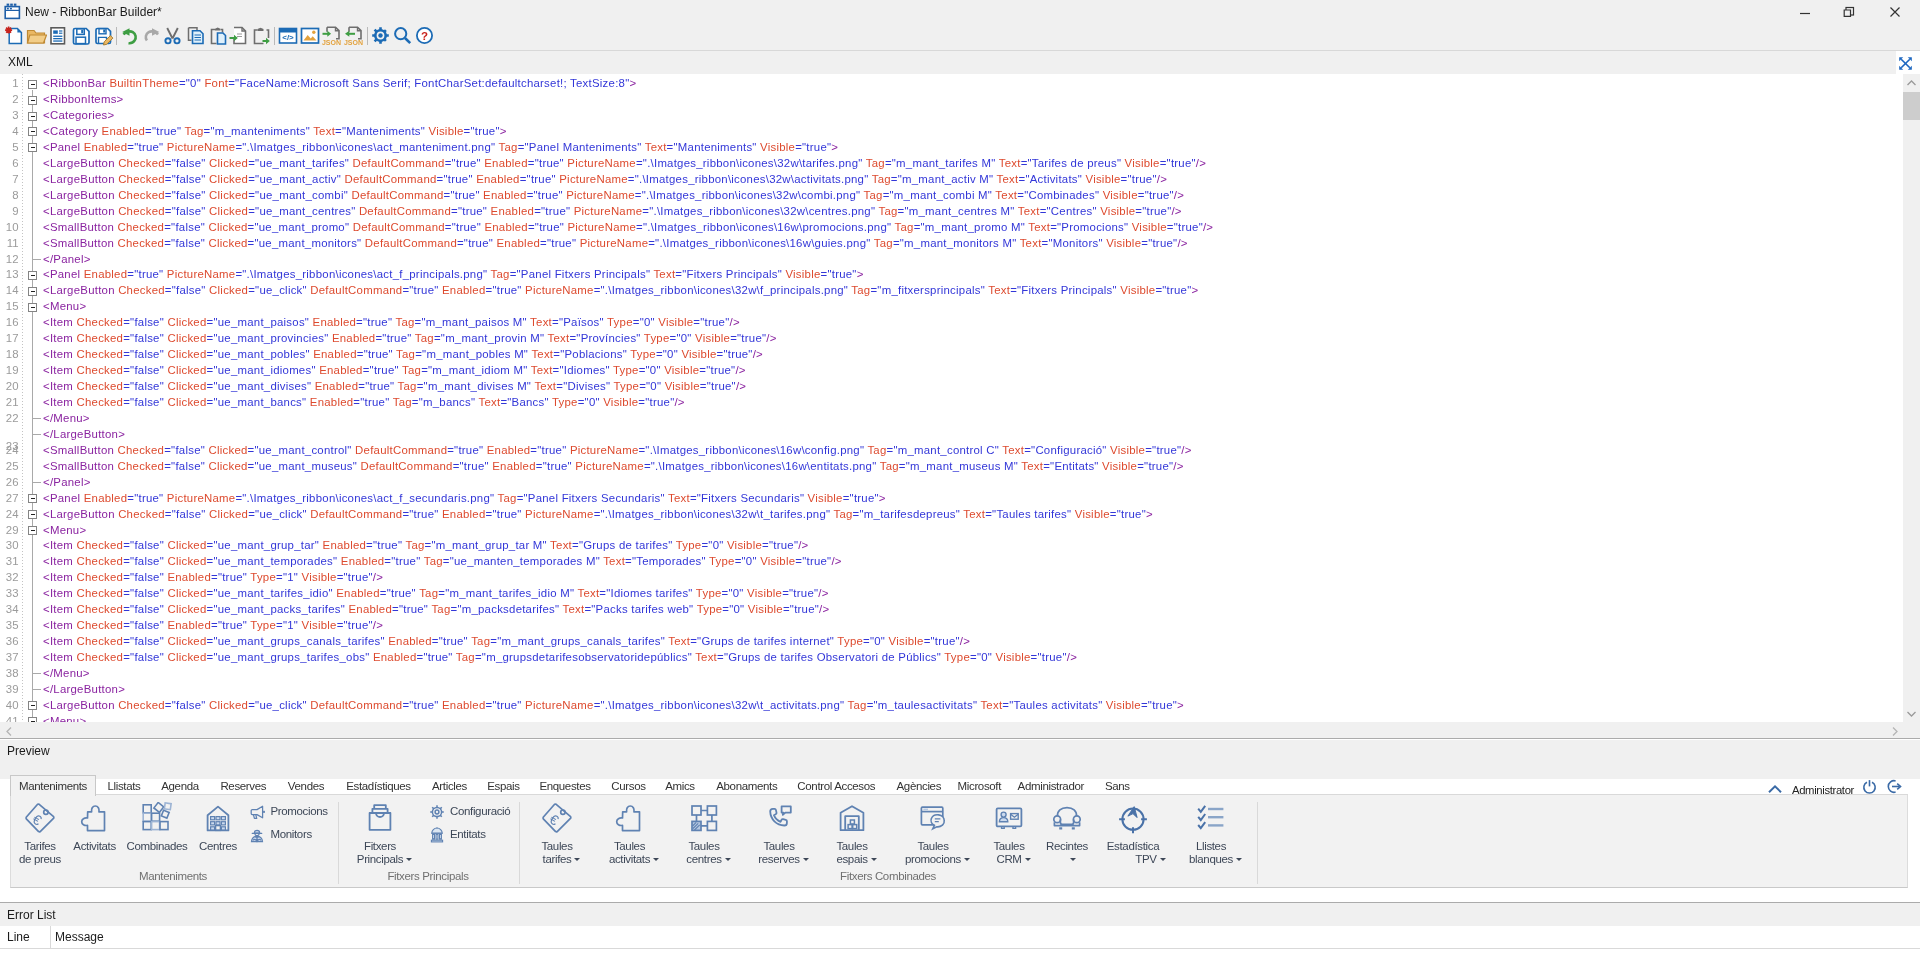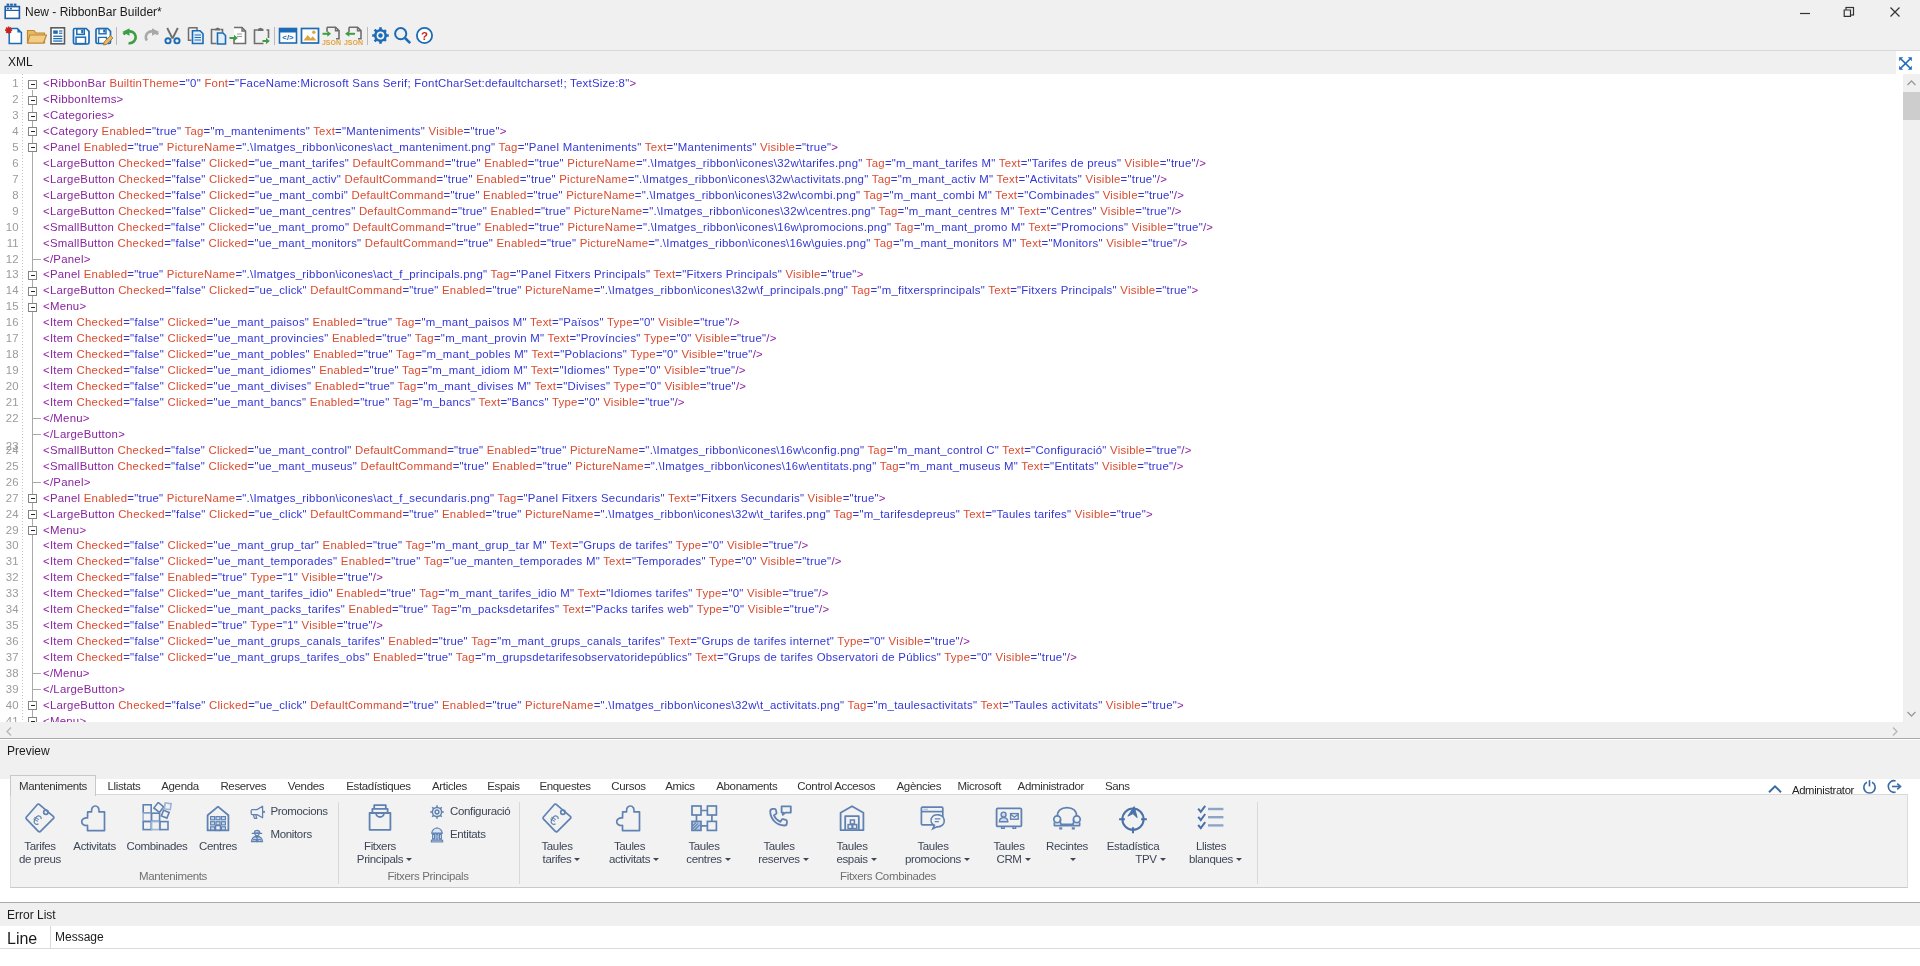--- a/index.html
+++ b/index.html
@@ -33,21 +33,21 @@
 .bicon { position:absolute; top:802px; width:32px; height:32px; }
 .blbl { position:absolute; width:200px; text-align:center; font-size:11.5px; letter-spacing:-0.35px; line-height:13px; color:#3d4757; }
 .bt { position:relative; }
 .arr { position:absolute; margin-left:3px; margin-top:4.5px; width:0; height:0;
   border-left:3px solid transparent; border-right:3px solid transparent; border-top:3.5px solid #3d4757; }
 .slbl { position:absolute; font-size:11.5px; letter-spacing:-0.35px; color:#3d4757; }
 .glbl { position:absolute; top:869.5px; width:240px; text-align:center; font-size:11.5px; letter-spacing:-0.35px; color:#707070; }
 #errorbar { position:absolute; left:0; top:902px; width:1920px; height:24px; background:#f0f0f0; border-top:1px solid #ababab; }
 #errorbar span { position:absolute; left:7px; top:5px; font-size:12px; color:#1b1b1b; }
 #elhead { position:absolute; left:0; top:926px; width:1920px; height:23px; background:#fff; border-bottom:1px solid #d9d9d9; }
-#elhead .c1 { position:absolute; left:7px; top:4px; font-size:16px; color:#1b1b1b; }
+#elhead .c1 { position:absolute; left:7px; top:4px; font-size:12px; color:#1b1b1b; }
 #elhead .c2 { position:absolute; left:55px; top:4px; font-size:12px; color:#1b1b1b; }
 #elsep { position:absolute; left:49.5px; top:926px; width:1px; height:23px; background:#d9d9d9; }
 #adminrow span { font-size:11.3px; letter-spacing:-0.35px; color:#222; }
 </style></head><body>
 <div id="titlebar">
     <div class="abs" style="left:4px;top:3px"><svg width="17" height="17" viewBox="0 0 17 17">
         <rect x="1.2" y="3.6" width="14.2" height="11.8" fill="#fff" stroke="#1f5fa8" stroke-width="1.6"></rect>
 <path d="M1.2 7.4 h14.2" stroke="#1f5fa8" stroke-width="1.2"></path>
 <rect x="2.6" y="0.6" width="2.6" height="2.2" fill="#1f5fa8"></rect>
         <rect x="6.2" y="0.6" width="2.6" height="2.2" fill="#1f5fa8"></rect>

